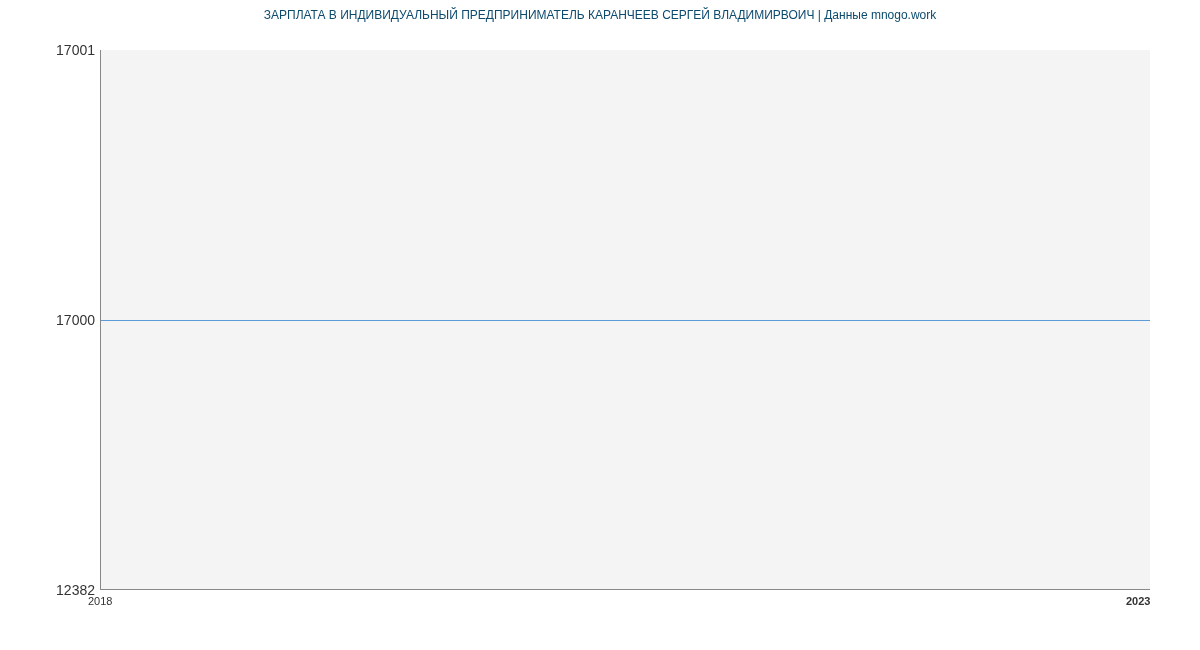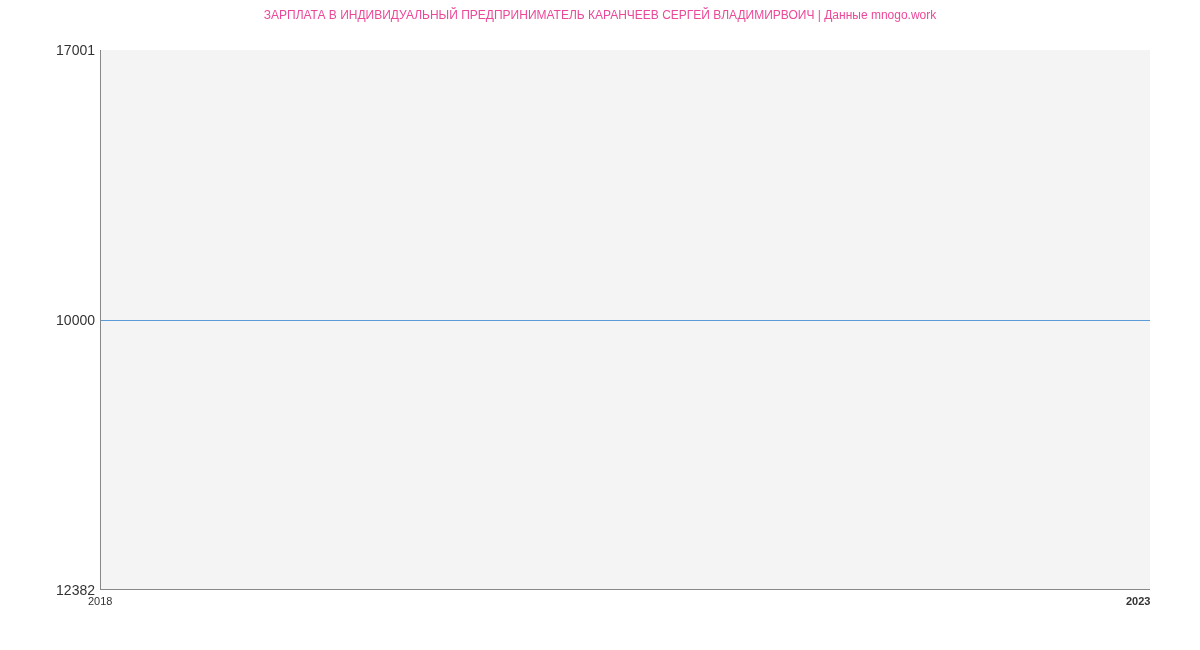--- a/index.html
+++ b/index.html
@@ -10,21 +10,21 @@
       background: #ffffff;
       position: relative;
     }
     .title {
       position: absolute;
       top: 8px;
       left: 0;
       width: 100%;
       text-align: center;
       font-size: 12px;
-      color: #ec4899;
+      color: #0c4a6e;
       font-weight: normal;
     }
     .plot-area {
       position: absolute;
       left: 100px;
       top: 50px;
       width: 1050px;
       height: 540px;
       background: #f4f4f4;
       border-left: 1px solid #888;
@@ -55,17 +55,17 @@
 </head>
 <body>
 
 <div class="title">ЗАРПЛАТА В ИНДИВИДУАЛЬНЫЙ ПРЕДПРИНИМАТЕЛЬ КАРАНЧЕЕВ СЕРГЕЙ ВЛАДИМИРВОИЧ | Данные mnogo.work</div>
 
 <div class="plot-area">
   <div class="data-line" id="data-line" style="top: 270px;"></div>
 </div>
 
 <div class="y-tick" id="ytick-0" style="top: 50px;">17001</div>
-<div class="y-tick" id="ytick-1" style="top: 320px;">10000</div>
+<div class="y-tick" id="ytick-1" style="top: 320px;">17000</div>
 <div class="y-tick" id="ytick-2" style="top: 590px;">12382</div>
 
 <div class="x-tick" id="xtick-0" style="left: 88px;">2018</div>
 <div class="x-tick" id="xtick-1" style="left: 1126px; font-weight: bold;">2023</div>
 
 </body></html>

